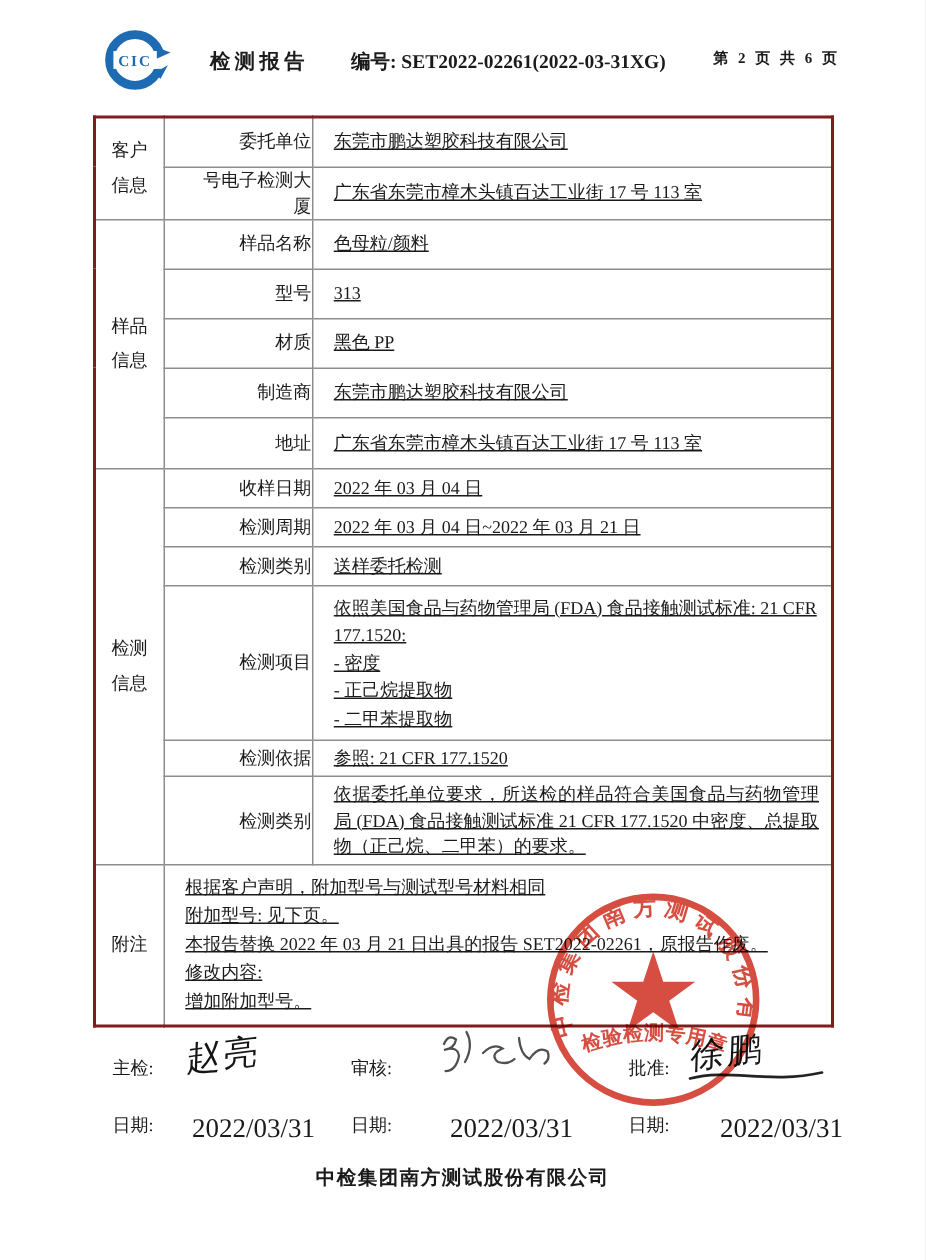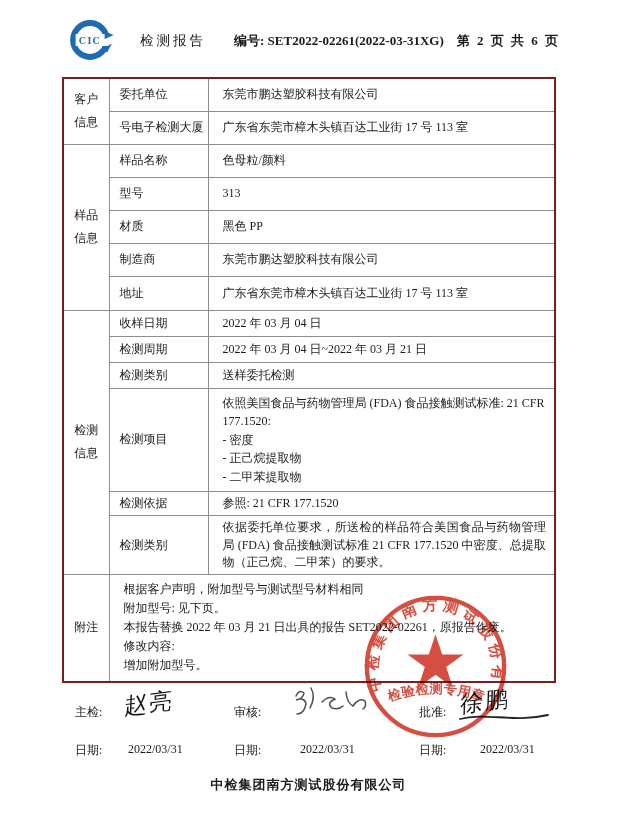--- a/index.html
+++ b/index.html
@@ -6,40 +6,40 @@
   html,body { background:#e8e8e8; }
   .page {
     position:relative; width:617px; height:840px; margin:0 auto;
     background:#ffffff; overflow:hidden;
     font-family:"Liberation Serif","DejaVu Serif",serif;
     color:#1b1b1b; font-size:12px;
   }
   
   .hdr { position:absolute; left:62px; top:16px; width:498px; height:48px; }
   .logo { position:absolute; left:2px; top:2px; width:52px; height:44px; }
-  .hdr-title { position:absolute; left:78px; top:16px; font-size:13.5px; font-weight:normal; letter-spacing:3px; }
+  .hdr-title { position:absolute; left:78px; top:16px; font-size:13.5px; font-weight:bold; letter-spacing:3px; }
   .hdr-no    { position:absolute; left:172px; top:16px; font-size:13px; font-weight:bold; }
-  .hdr-page  { position:absolute; right:0;    top:16px; font-size:13px; font-weight:bold; letter-spacing:2px; }
+  .hdr-page  { position:absolute; right:0;    top:16px; font-size:10px; font-weight:bold; letter-spacing:2px; }
   
   table.report { position:absolute; left:62px; top:77px; width:494px; border-collapse:collapse; table-layout:fixed; }
   table.report { border:2px solid #7f1d1d; }
   table.report td { border:1px solid #8d8d8d; font-size:12px; vertical-align:middle; }
   tr.sec-start td { border-top:1.5px solid #6f6f6f; }
   td.sec   { width:46px; text-align:center; white-space:pre-line; line-height:1.95; }
-  td.field { width:99px; padding-left:10px; }
-  td.value { padding-left:14px; padding-right:8px; }
+  td.field { width:99px; padding-left:26px;text-align:right; }
+  td.value { padding-left:14px; padding-right:8px;text-decoration:underline; }
   td.pre   { white-space:pre-line; }
   td.items { line-height:1.55; padding-top:5px; padding-bottom:5px; vertical-align:top; }
   td.concl { line-height:1.42; text-align:justify; padding-top:3px; padding-bottom:3px; }
   td.notes { line-height:1.6; padding-top:5px; padding-bottom:5px; vertical-align:top; }
   
   .signoff { position:absolute; left:62px; top:686px; width:494px; height:80px; }
   .role-label { position:absolute; top:18px; font-size:12px; }
   .date-label { position:absolute; top:56px; font-size:12px; }
-  .date-val   { position:absolute; top:56px; font-size:12px; }
+  .date-val   { position:absolute; top:56px; font-size:18px; }
   .sig-text {
     position:absolute; font-size:23px; color:#151515;
     transform:rotate(-7deg) skewX(-9deg); letter-spacing:2px; white-space:nowrap;
   }
   .sig-svg { position:absolute; }
   
   .stamp { position:absolute; left:362px; top:593px; width:147px; height:147px; opacity:.9; mix-blend-mode:multiply; }
   
   .footer { position:absolute; left:0; top:776px; width:617px; text-align:center; }
   .f-company { font-size:13px; font-weight:bold; letter-spacing:1px; margin-bottom:3px; }

